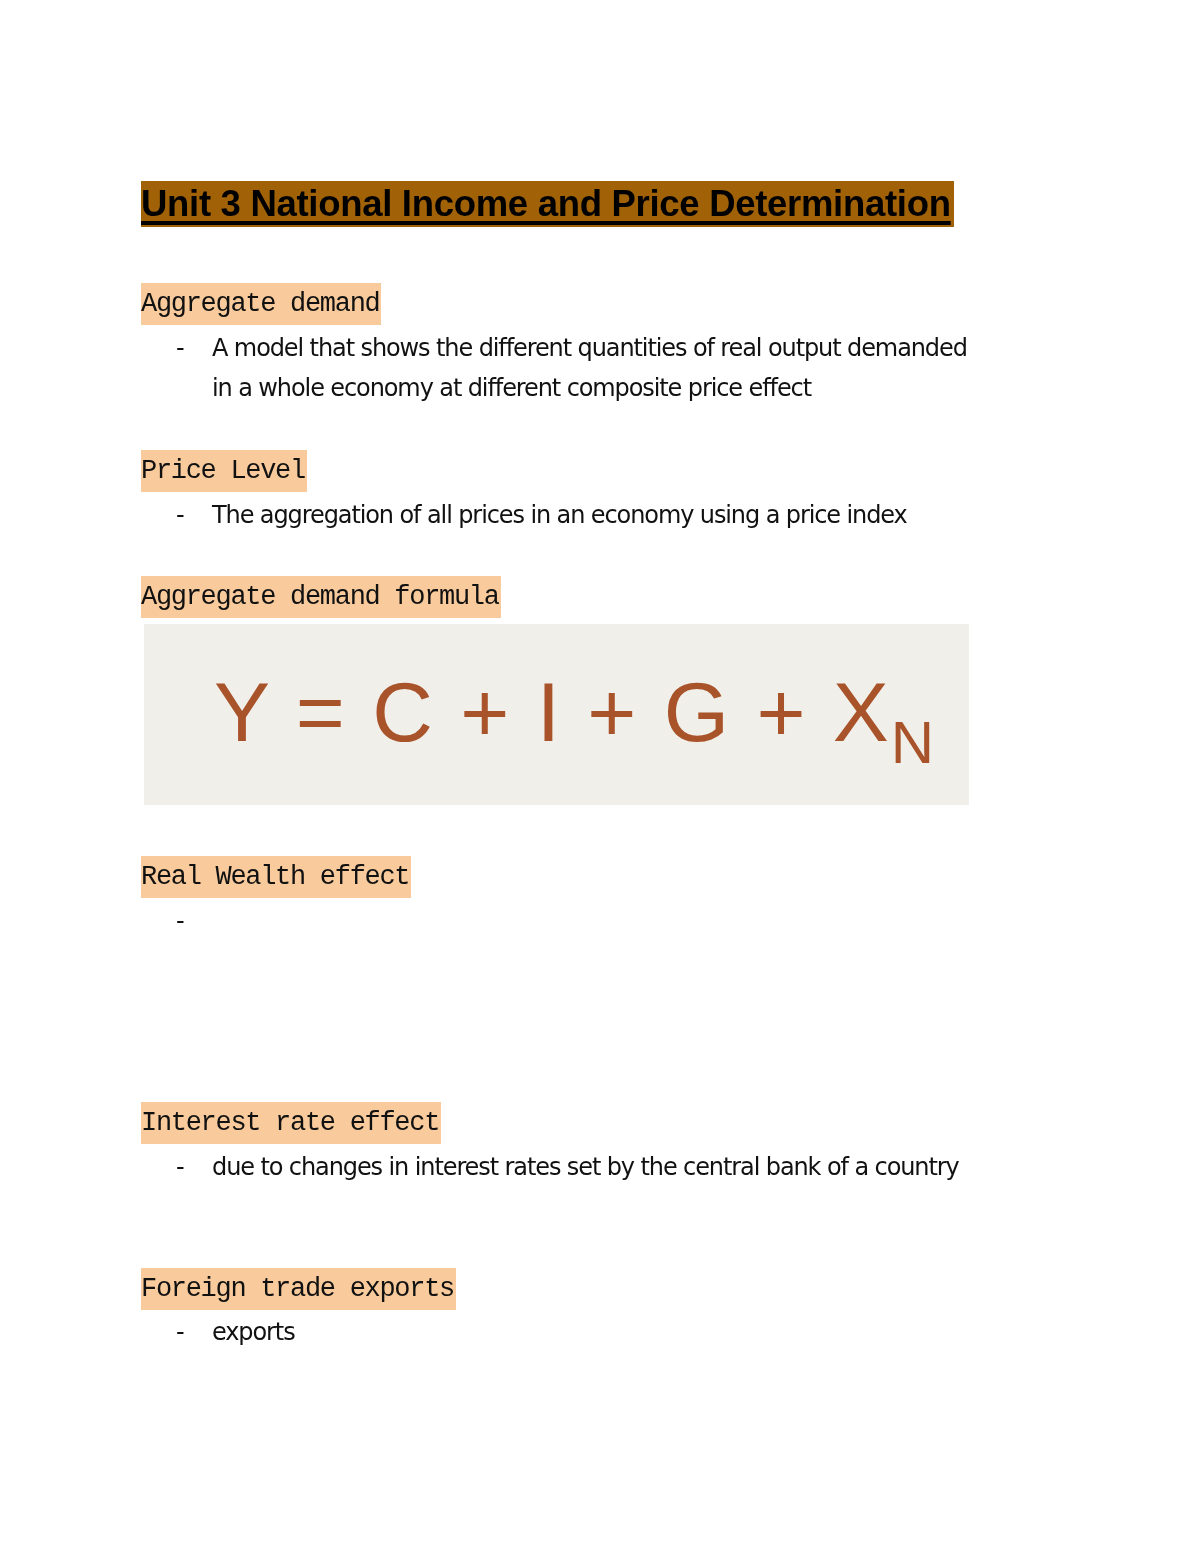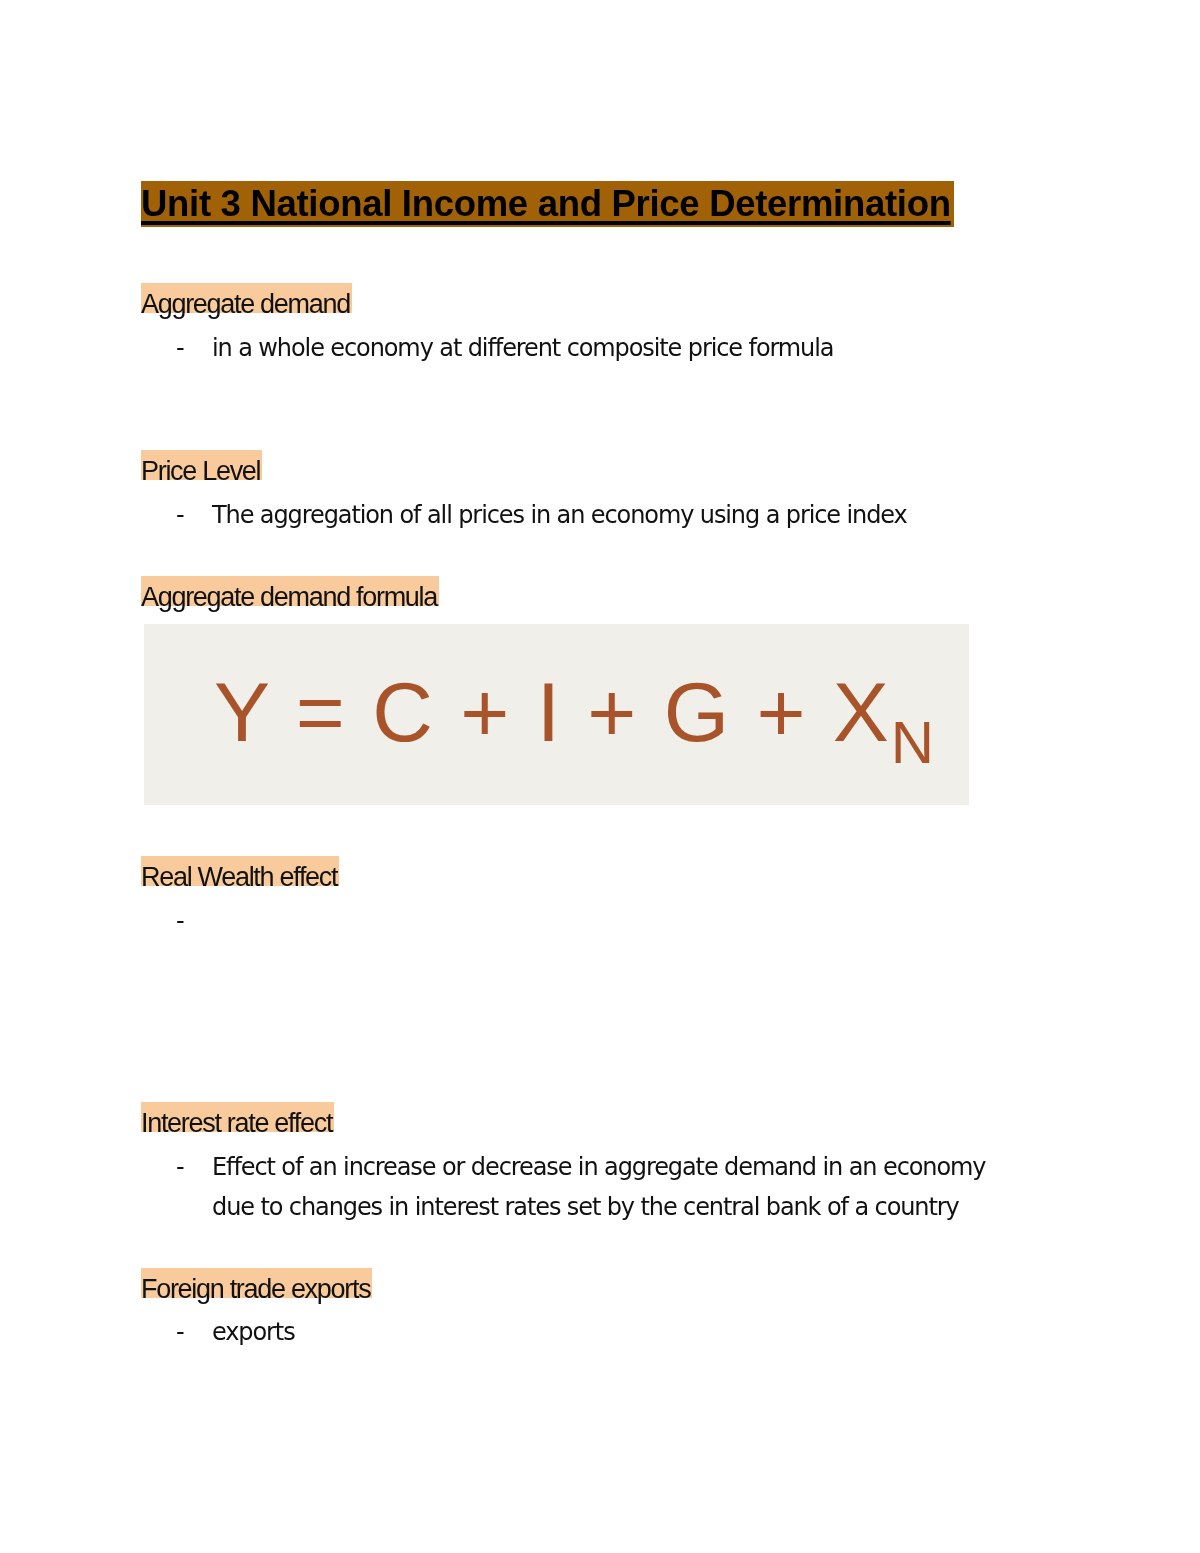--- a/index.html
+++ b/index.html
@@ -1,37 +1,38 @@
 <!DOCTYPE html>
 <html><head>
 <meta charset="utf-8">
 <style>
   html,body{margin:0;padding:0;background:#ffffff;}
   body{width:1200px;height:1553px;position:relative;overflow:hidden;font-family:"Liberation Sans",sans-serif;color:#000;}
   .title{position:absolute;left:141px;top:181px;height:46px;line-height:46px;background:#a16207;font-family:"Liberation Sans",sans-serif;font-weight:bold;font-size:36.5px;text-decoration:underline;text-decoration-thickness:4px;text-underline-offset:5px;padding-right:3px;letter-spacing:-0.3px;}
-  .heading{position:absolute;left:141px;height:30px;line-height:42px;background:#f9cb9c;font-family:Liberation Sans, sans-serif;font-size:27px;letter-spacing:-1.3px;padding-right:2px;color:#111;}
+  .heading{position:absolute;left:141px;height:42px;line-height:42px;background:#f9cb9c;font-family:Liberation Mono, monospace;font-size:27px;letter-spacing:-1.3px;padding-right:2px;color:#111;}
   .bullet{position:absolute;left:176px;font-family:"DejaVu Sans",sans-serif;font-size:24px;line-height:40px;color:#111;}
   .dash{position:absolute;left:0;top:0;width:20px;}
   .btext{position:absolute;left:36px;top:0;width:850px;letter-spacing:-1.1px;}
   .formula-box{position:absolute;left:144px;top:624px;width:825px;height:181px;background:#f1efea;text-align:right;}
   .formula{position:absolute;left:70px;top:40px;font-family:"Liberation Sans",sans-serif;font-size:84px;color:#a8532a;letter-spacing:2px;white-space:nowrap;}
   .formula sub{font-size:60px;vertical-align:-22px;}
 </style>
 </head>
 <body>
 
 <div>
 
   <div class="title">Unit 3 National Income and Price Determination</div>
 
   <div class="heading" style="top:283px">Aggregate demand</div>
   <div class="bullet" style="top:328px;height:80px">
     <span class="dash">-</span>
     <div class="btext">
-      <div>in a whole economy at different composite price formula</div>
+      <div>A model that shows the different quantities of real output demanded</div>
+      <div>in a whole economy at different composite price effect</div>
     </div>
   </div>
 
   <div class="heading" style="top:450px">Price Level</div>
   <div class="bullet" style="top:495px;height:40px">
     <span class="dash">-</span>
     <div class="btext">
       <div>The aggregation of all prices in an economy using a price index</div>
     </div>
   </div>
@@ -45,21 +46,20 @@
   <div class="bullet" style="top:901px;height:80px">
     <span class="dash">-</span>
     <div class="btext">
     </div>
   </div>
 
   <div class="heading" style="top:1102px">Interest rate effect</div>
   <div class="bullet" style="top:1147px;height:80px">
     <span class="dash">-</span>
     <div class="btext">
-      <div>Effect of an increase or decrease in aggregate demand in an economy</div>
       <div>due to changes in interest rates set by the central bank of a country</div>
     </div>
   </div>
 
   <div class="heading" style="top:1268px">Foreign trade exports</div>
   <div class="bullet" style="top:1312px;height:80px">
     <span class="dash">-</span>
     <div class="btext">
       <div>exports</div>
     </div>

